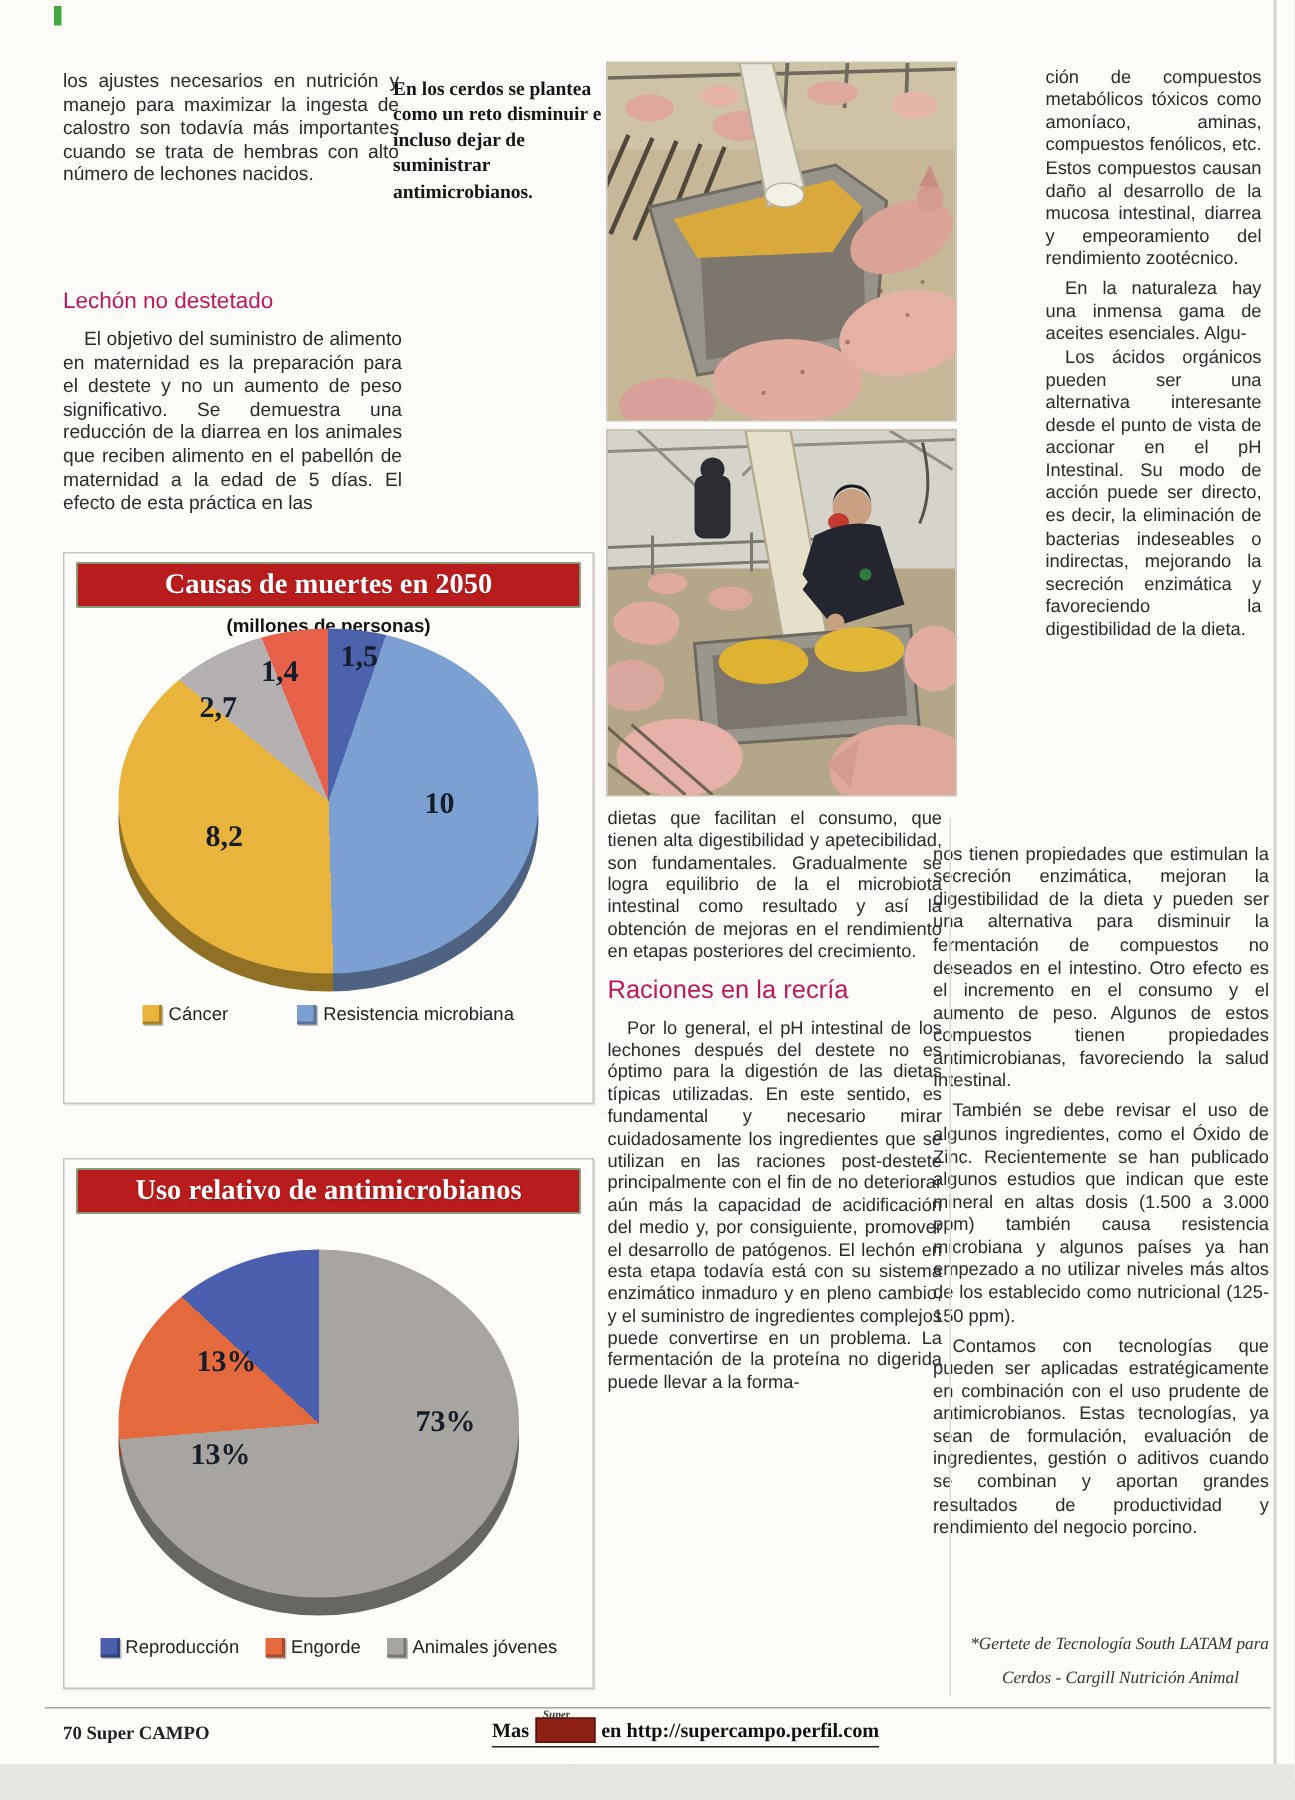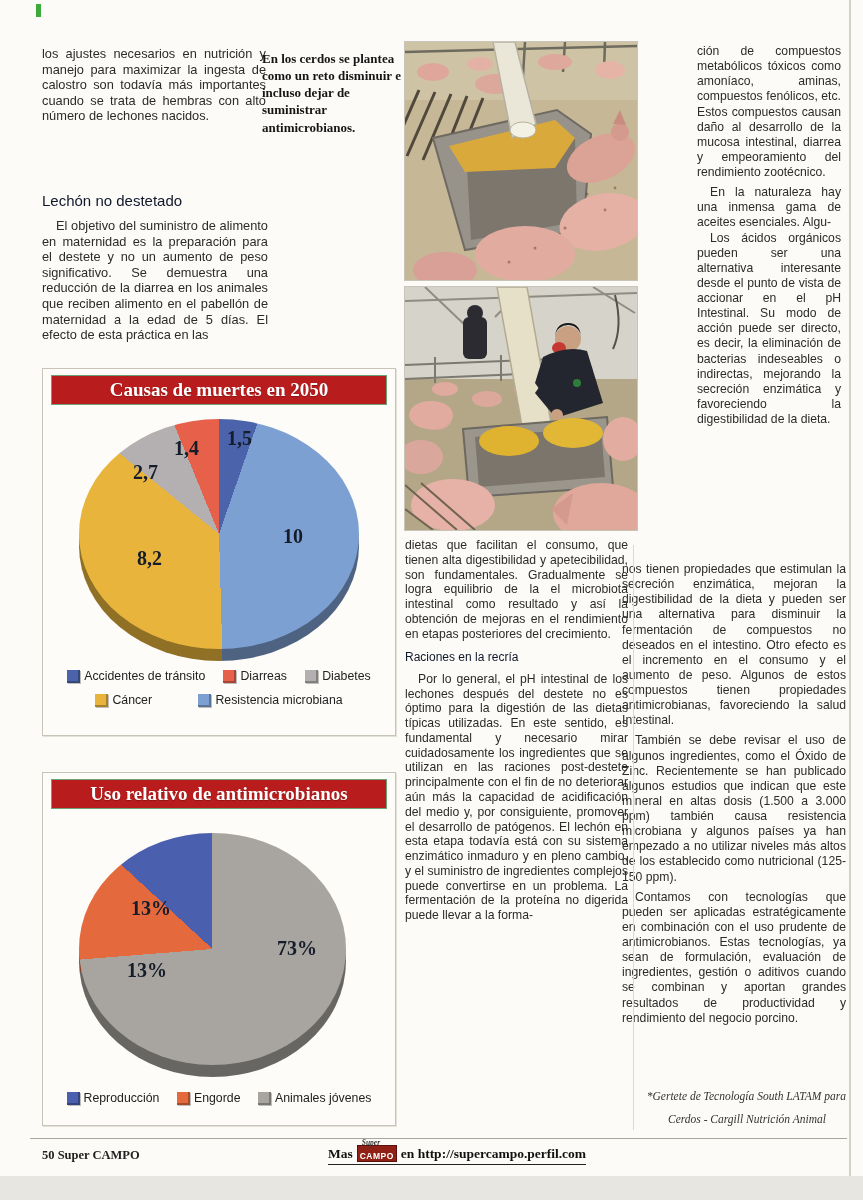--- a/index.html
+++ b/index.html
@@ -10,21 +10,21 @@
 
   .abs{position:absolute;}
   .just{text-align:justify;}
   p{margin:0;}
   .gap{margin-bottom:5px;}
   .ind{text-indent:13px;}
 
   .col-left-intro{left:42px;top:46px;width:224px;font-size:12.8px;line-height:1.22;}
   .callout{left:262px;top:50px;width:140px;font-family:"Liberation Serif",serif;
            font-weight:bold;font-size:13px;line-height:1.32;color:#151515;}
-  .h-teal{color:#0f172a;font-weight:normal;font-size:15px;margin:0;}
+  .h-teal{color:#be185d;font-weight:normal;font-size:15px;margin:0;}
   .head-lechon{left:42px;top:192px;}
   .col-left-body{left:42px;top:218px;width:226px;font-size:12.8px;line-height:1.22;}
   .col-left-body p{text-indent:14px;}
 
   
   .chart-box{position:absolute;left:42px;width:352px;background:#fdfcf8;
              border:1px solid #c9c4ba;box-shadow:1px 1px 0 #e4e1d8;}
   .chart-band{margin:6px 8px 0 8px;height:28px;background:#b91c1c;border:1px solid #6aa275;
               display:flex;align-items:center;justify-content:center;
               font-family:"Liberation Serif",serif;font-weight:bold;color:#ffffff;
@@ -43,39 +43,39 @@
   .legend-item{display:flex;align-items:center;gap:4px;white-space:nowrap;}
   .swatch{width:13px;height:13px;flex:0 0 13px;
           box-shadow:inset -2px -2px 0 rgba(0,0,0,.28),1px 1px 0 rgba(0,0,0,.25);}
 
   .photo{position:absolute;left:405px;width:232px;outline:1px solid #c9c4b8;background:#cabfa2;}
   .photo1{top:42px;height:238px;}
   .photo2{top:287px;height:243px;}
 
   .middle-col{left:405px;top:538px;width:223px;height:602px;overflow:hidden;
               font-size:12.2px;line-height:1.21;}
-  .middle-col .h-teal{font-size:12px;margin:9px 16px 7px 0;}
+  .middle-col .h-teal{font-size:17px;margin:9px 16px 7px 0;}
   .right-narrow{left:697px;top:44px;width:144px;font-size:12.2px;line-height:1.24;}
   .right-wide{left:622px;top:562px;width:224px;font-size:12.2px;line-height:1.24;}
 
   .credit{left:622px;top:1090px;width:224px;font-family:"Liberation Serif",serif;
           font-style:italic;font-size:11.5px;color:#333;text-align:right;}
   .credit .l2{margin-top:11px;padding-right:20px;}
 
   .vline{position:absolute;width:1px;background:#ddd9d0;}
 
   .footer{position:absolute;left:30px;right:16px;top:1138px;height:34px;
           border-top:1px solid #aaa69e;}
   .page-num{position:absolute;left:12px;top:9px;font-family:"Liberation Serif",serif;
             font-weight:bold;font-size:12.5px;color:#222;}
   .footer-link{position:absolute;left:298px;top:6px;display:flex;align-items:center;gap:4px;
                border-bottom:1.5px solid #222;padding-bottom:2px;
                font-family:"Liberation Serif",serif;font-weight:bold;font-size:13.5px;color:#111;}
   .campo-logo{position:relative;width:38px;height:15px;background:#8e2016;border:1px solid #58120b;
-              display:inline-flex;align-items:flex-end;justify-content:center;}
+              display:inline-flex;align-items:flex-start;justify-content:center;}
   .logo-campo{color:#fff;font-family:"Liberation Sans",sans-serif;font-weight:bold;
               font-size:8.5px;letter-spacing:.5px;margin-top:27px;}
   .logo-super{position:absolute;top:-8px;left:4px;font-size:7.5px;color:#3b3b3b;
               font-style:italic;font-weight:bold;font-family:"Liberation Serif",serif;}
 </style>
 </head>
 <body>
 
 <div class="page">
   <div class="reg-mark"></div>
@@ -83,45 +83,32 @@
 
   <p class="abs just col-left-intro">los ajustes necesarios en nutrición y manejo para maximizar la ingesta de calostro son todavía más importantes cuando se trata de hembras con alto número de lechones nacidos.</p>
   <p class="abs callout">En los cerdos se plantea como un reto disminuir e incluso dejar de suministrar antimicrobianos.</p>
   <h2 class="abs h-teal head-lechon">Lechón no destetado</h2>
   <div class="abs just col-left-body">
     <p>El objetivo del suministro de alimento en maternidad es la preparación para el destete y no un aumento de peso significativo. Se demuestra una reducción de la diarrea en los animales que reciben alimento en el pabellón de maternidad a la edad de 5 días. El efecto de esta práctica en las</p>
   </div>
 
   <div class="chart-box" style="top:368px;height:366px;">
     <div class="chart-band">Causas de muertes en 2050</div>
+    <div class="chart-sub">(millones de personas)</div>
     <div class="pie3d pie1">
       <div class="pie-rim" style="background: conic-gradient(rgb(74, 99, 171) 0deg, rgb(74, 99, 171) 19.12deg, rgb(125, 160, 210) 19.12deg, rgb(125, 160, 210) 178.41deg, rgb(233, 180, 60) 178.41deg, rgb(233, 180, 60) 309.03deg, rgb(180, 176, 178) 309.03deg, rgb(180, 176, 178) 337.7deg, rgb(231, 97, 74) 337.7deg, rgb(231, 97, 74) 360deg);"></div>
       <div class="pie-face" style="background: conic-gradient(rgb(74, 99, 171) 0deg, rgb(74, 99, 171) 19.12deg, rgb(125, 160, 210) 19.12deg, rgb(125, 160, 210) 178.41deg, rgb(233, 180, 60) 178.41deg, rgb(233, 180, 60) 309.03deg, rgb(180, 176, 178) 309.03deg, rgb(180, 176, 178) 337.7deg, rgb(231, 97, 74) 337.7deg, rgb(231, 97, 74) 360deg);">
           <span class="pie-label" style="left: 148px; top: 8px;">1,5</span>
           <span class="pie-label" style="left: 204px; top: 106px;">10</span>
           <span class="pie-label" style="left: 58px; top: 128px;">8,2</span>
           <span class="pie-label" style="left: 54px; top: 42px;">2,7</span>
           <span class="pie-label" style="left: 95px; top: 18px;">1,4</span>
         </div>
     </div>
     <div class="pie-legend" style="top:300px;">
-        <div class="legend-row">
-          <span class="legend-item">
-            <span class="swatch" style="background: rgb(74, 99, 171);"></span>
-            <span>Accidentes de tránsito</span>
-          </span>
-          <span class="legend-item">
-            <span class="swatch" style="background: rgb(231, 97, 74);"></span>
-            <span>Diarreas</span>
-          </span>
-          <span class="legend-item">
-            <span class="swatch" style="background: rgb(180, 176, 178);"></span>
-            <span>Diabetes</span>
-          </span>
-        </div>
         <div class="legend-row">
           <span class="legend-item">
             <span class="swatch" style="background: rgb(233, 180, 60);"></span>
             <span>Cáncer</span>
           </span>
           <span class="legend-item">
             <span class="swatch" style="background: rgb(125, 160, 210);"></span>
             <span>Resistencia microbiana</span>
           </span>
         </div>
@@ -268,21 +255,21 @@
   </div>
 
   <div class="abs credit">
     <div>*Gertete de Tecnología South LATAM para</div>
     <div class="l2">Cerdos - Cargill Nutrición Animal</div>
   </div>
 
   <div class="vline" style="left:633px;top:545px;height:585px;"></div>
 
   <div class="footer">
-    <span class="page-num">50 Super CAMPO</span>
+    <span class="page-num">70 Super CAMPO</span>
     <span class="footer-link">
       <span>Mas</span>
       <span class="campo-logo">
         <span class="logo-super">Super</span>
         <span class="logo-campo">CAMPO</span>
       </span>
       <span>en http://supercampo.perfil.com</span>
     </span>
   </div>
 </div>

